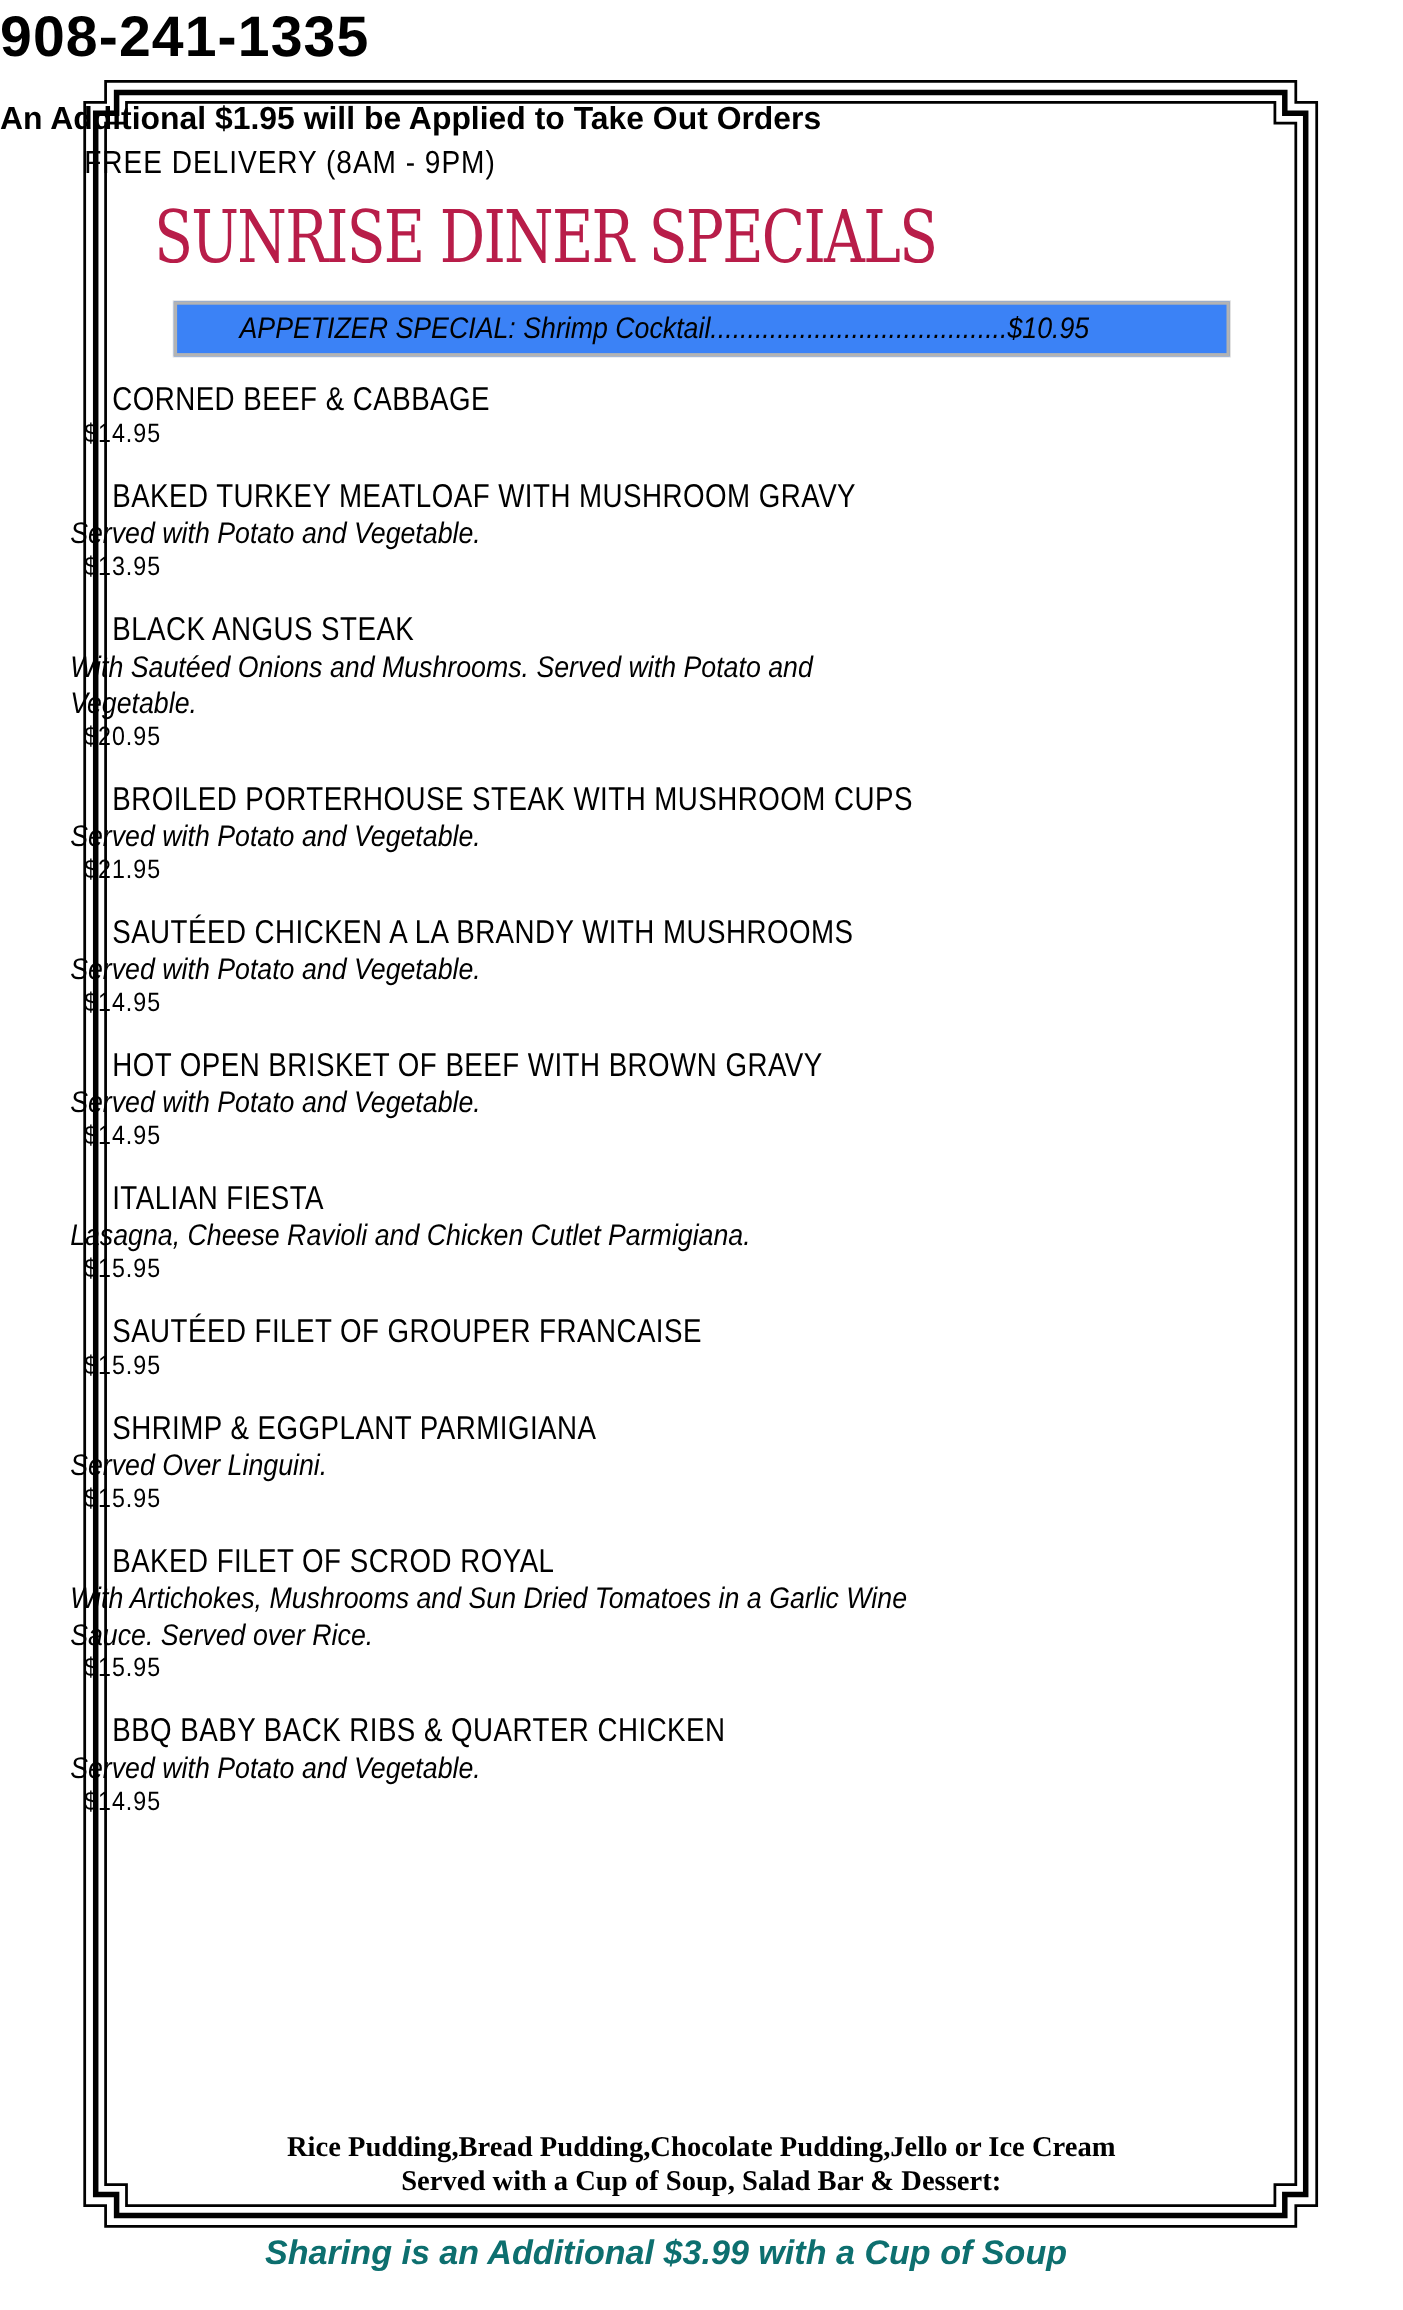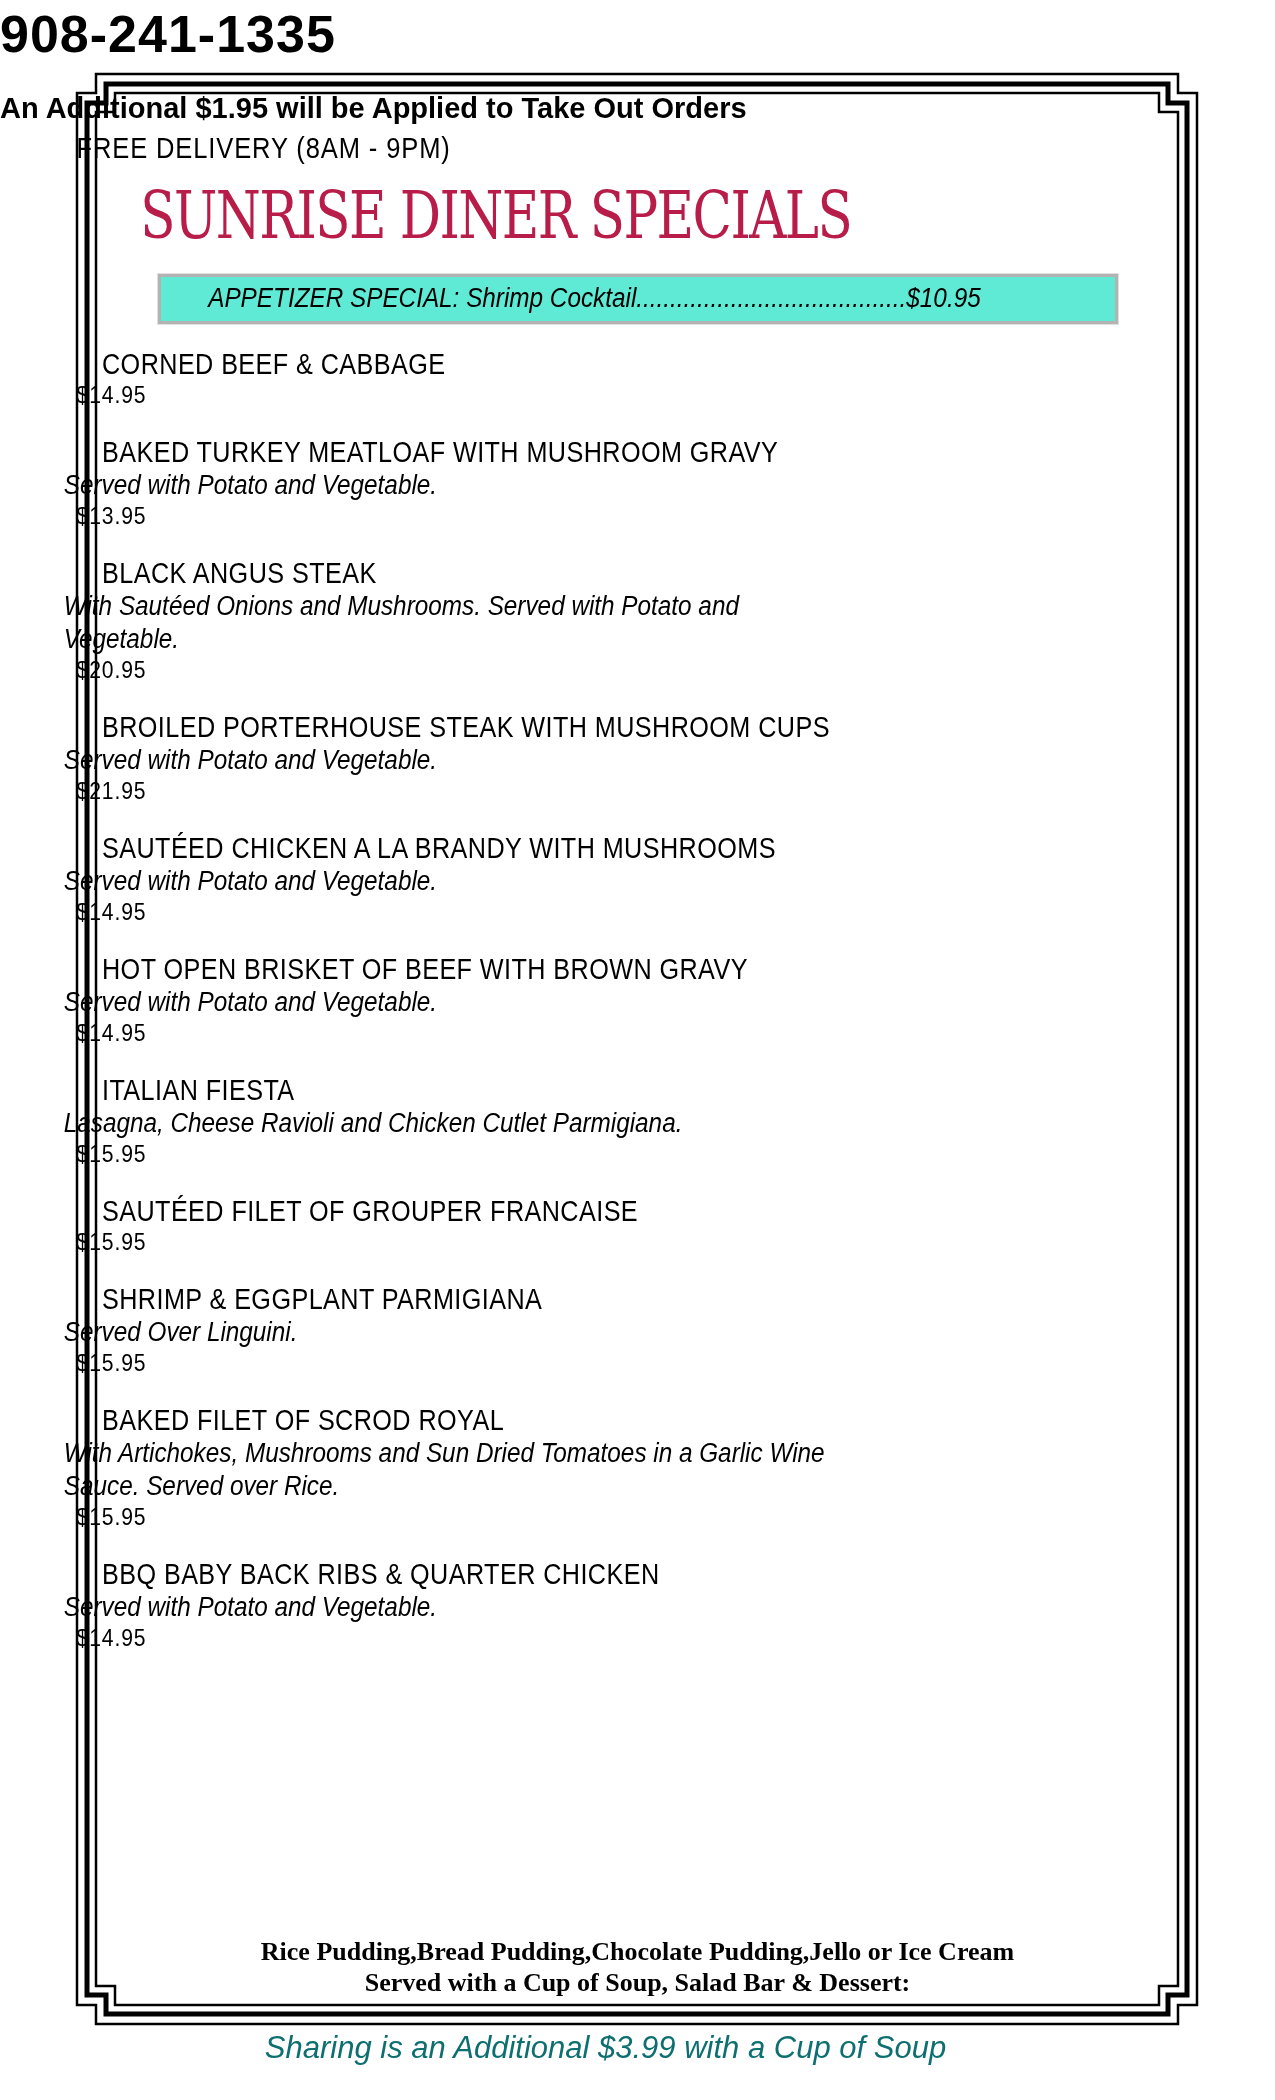--- a/index.html
+++ b/index.html
@@ -55,22 +55,22 @@
     font-weight: 500;
     letter-spacing: -2px;
     transform: scaleX(0.78);
     transform-origin: center;
   }
   .appetizer-box {
     margin: 22px auto 0 auto;
     width: 960px;
     border: 3px solid #b3b3b3;
     box-shadow: 0 0 0 1px #e0e0e0;
-    padding: 6px 10px 8px 0;
-    background: #5eead4;
+    padding: 6px 10px 8px 10px;
+    background: #3b82f6;
   }
   .appetizer-line {
     font-style: italic;
     font-size: 27px;
     line-height: 30px;
     transform: scaleX(0.9);
     transform-origin: center;
     white-space: nowrap;
   }
   .items { margin-top: 22px; }
@@ -107,21 +107,21 @@
     font-weight: bold;
     font-size: 26px;
     line-height: 31px;
   }
   .sharing-note {
     position: absolute;
     left: 0; top: 2030px;
     width: 1211px;
     text-align: center;
     font-family: "Liberation Sans", sans-serif;
-    font-weight: normal;
+    font-weight: bold;
     font-style: italic;
     font-size: 31px;
   }
 </style>
 </head>
 <body>
 
 <svg class="frame-svg" viewBox="0 0 1275 2100" xmlns="http://www.w3.org/2000/svg">
   <path d="M 96 74 H 1178 V 93 H 1197 V 2005 H 1178 V 2024 H 96 V 2005 H 77 V 93 H 96 Z" fill="none" stroke="#000" stroke-width="2.5"></path>
   <path d="M 106 84 H 1168 V 103 H 1187 V 1995 H 1168 V 2014 H 106 V 1995 H 87 V 103 H 106 Z" fill="none" stroke="#000" stroke-width="5"></path>

